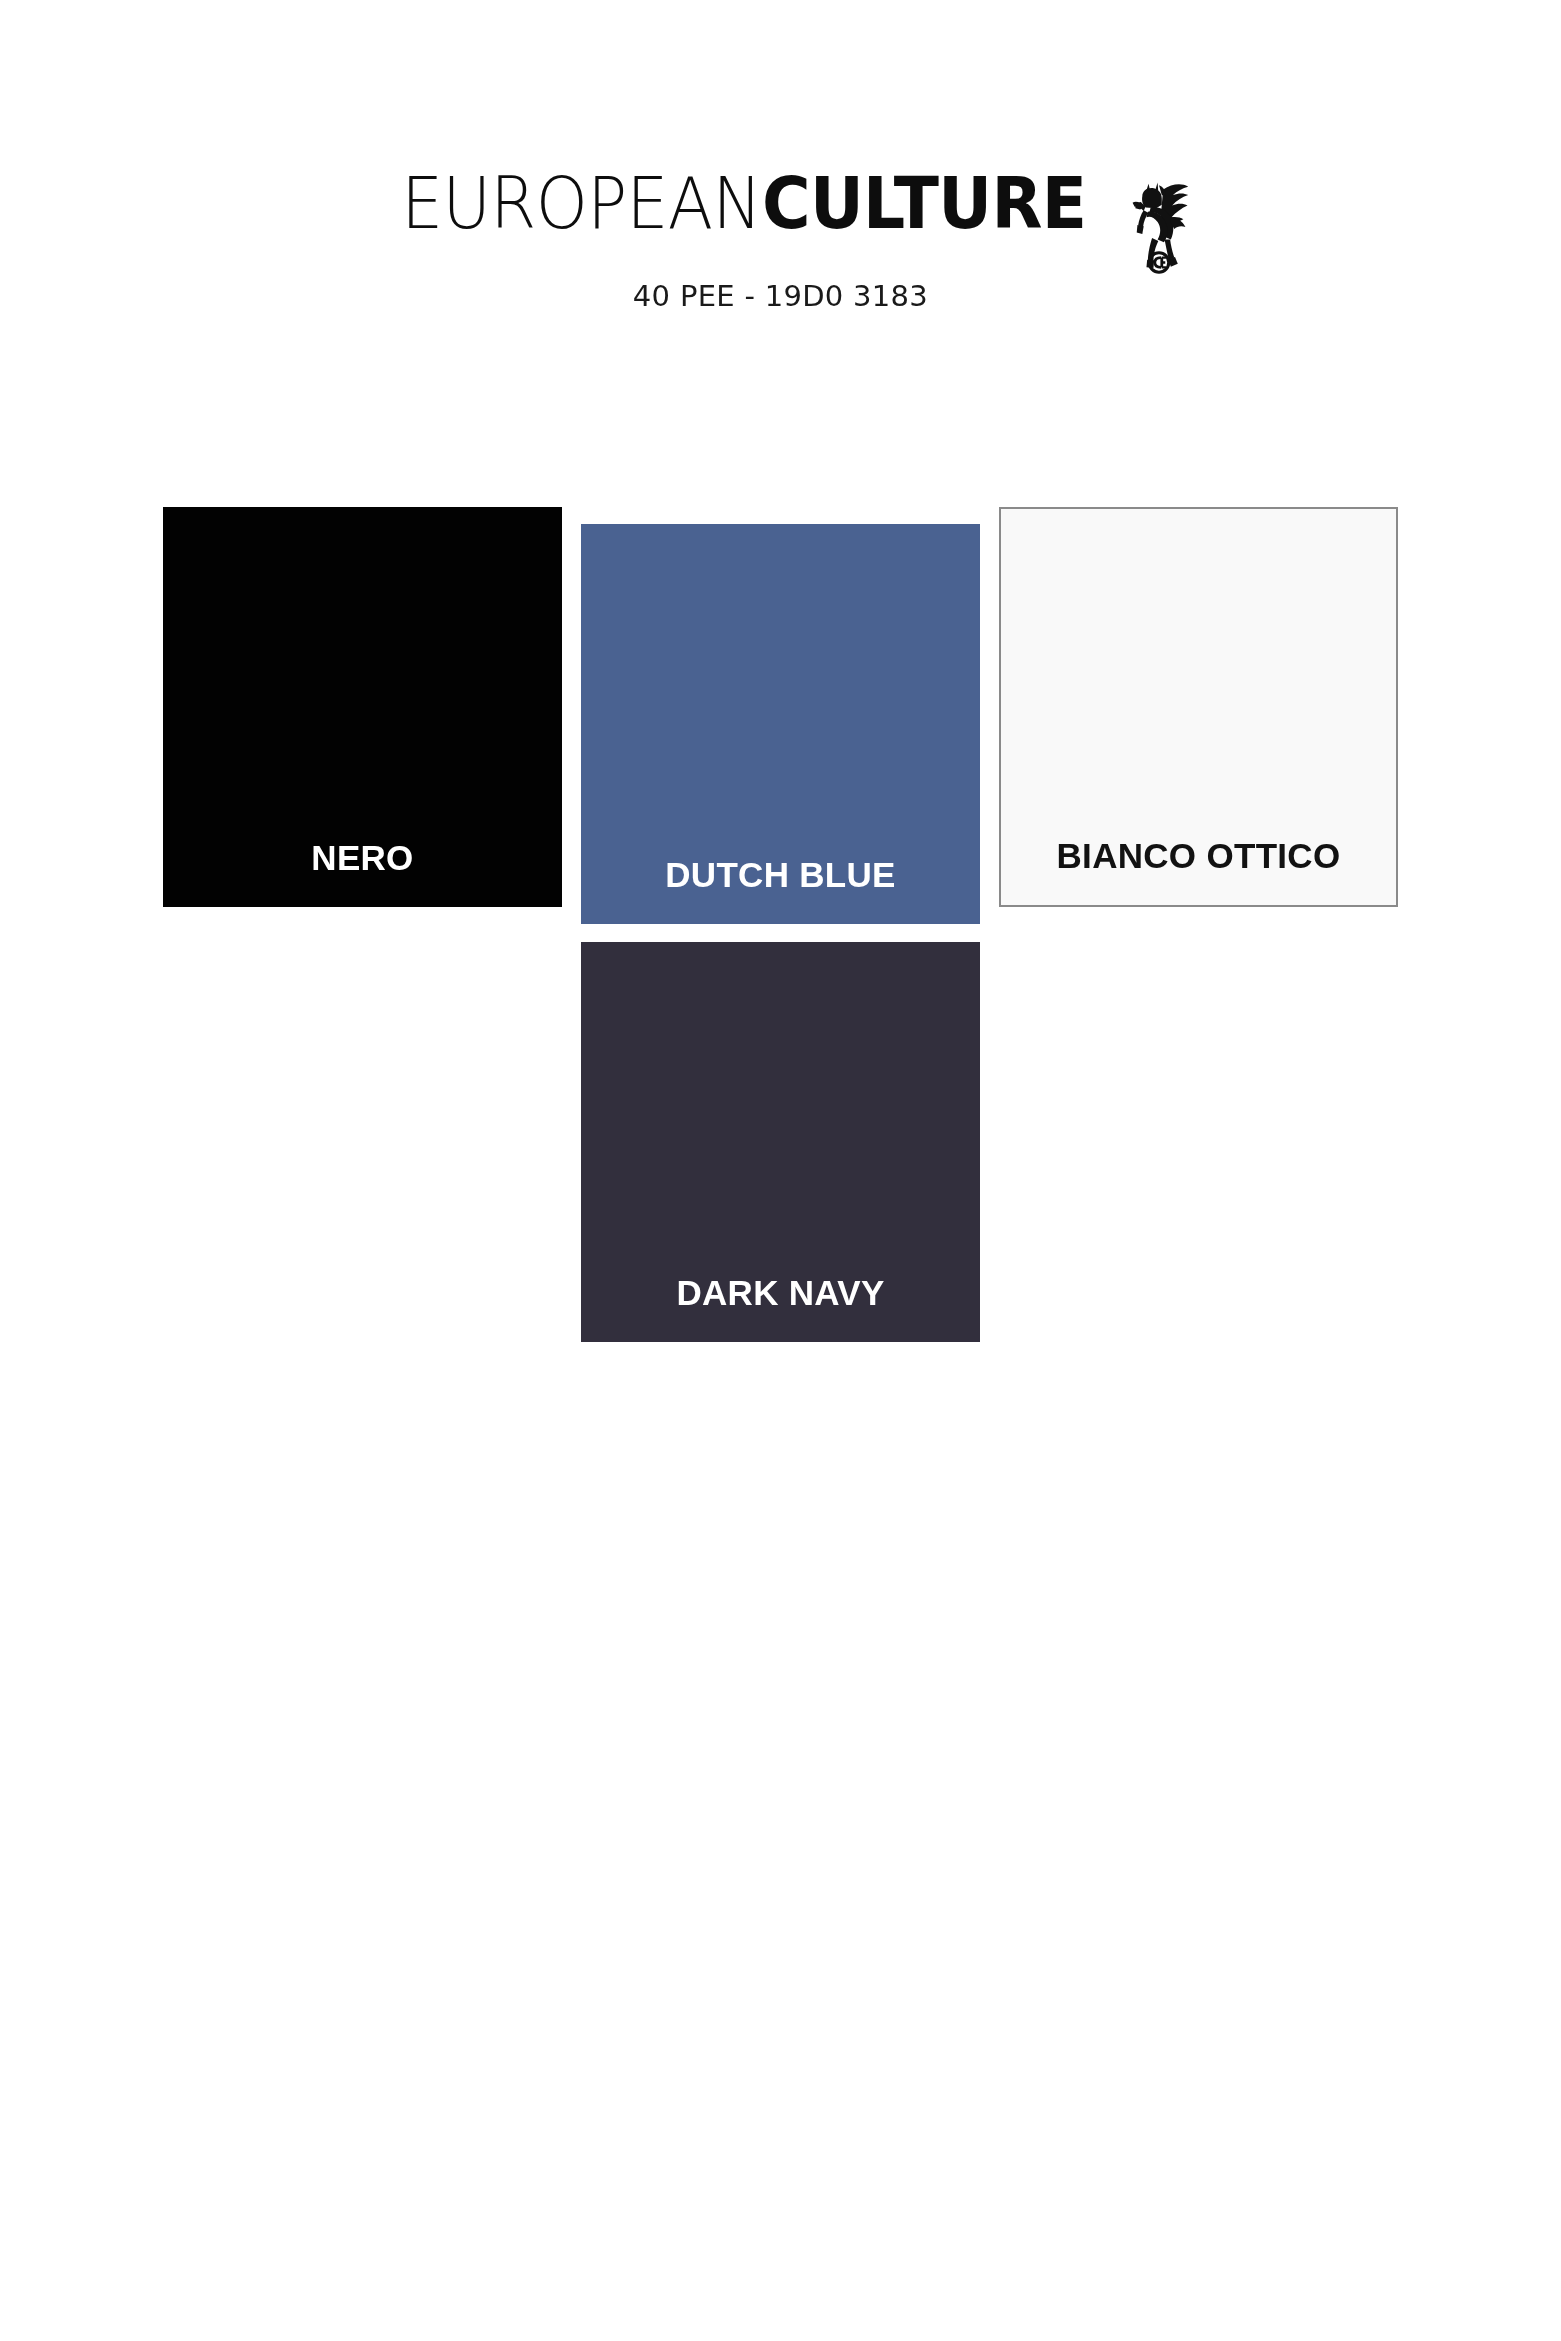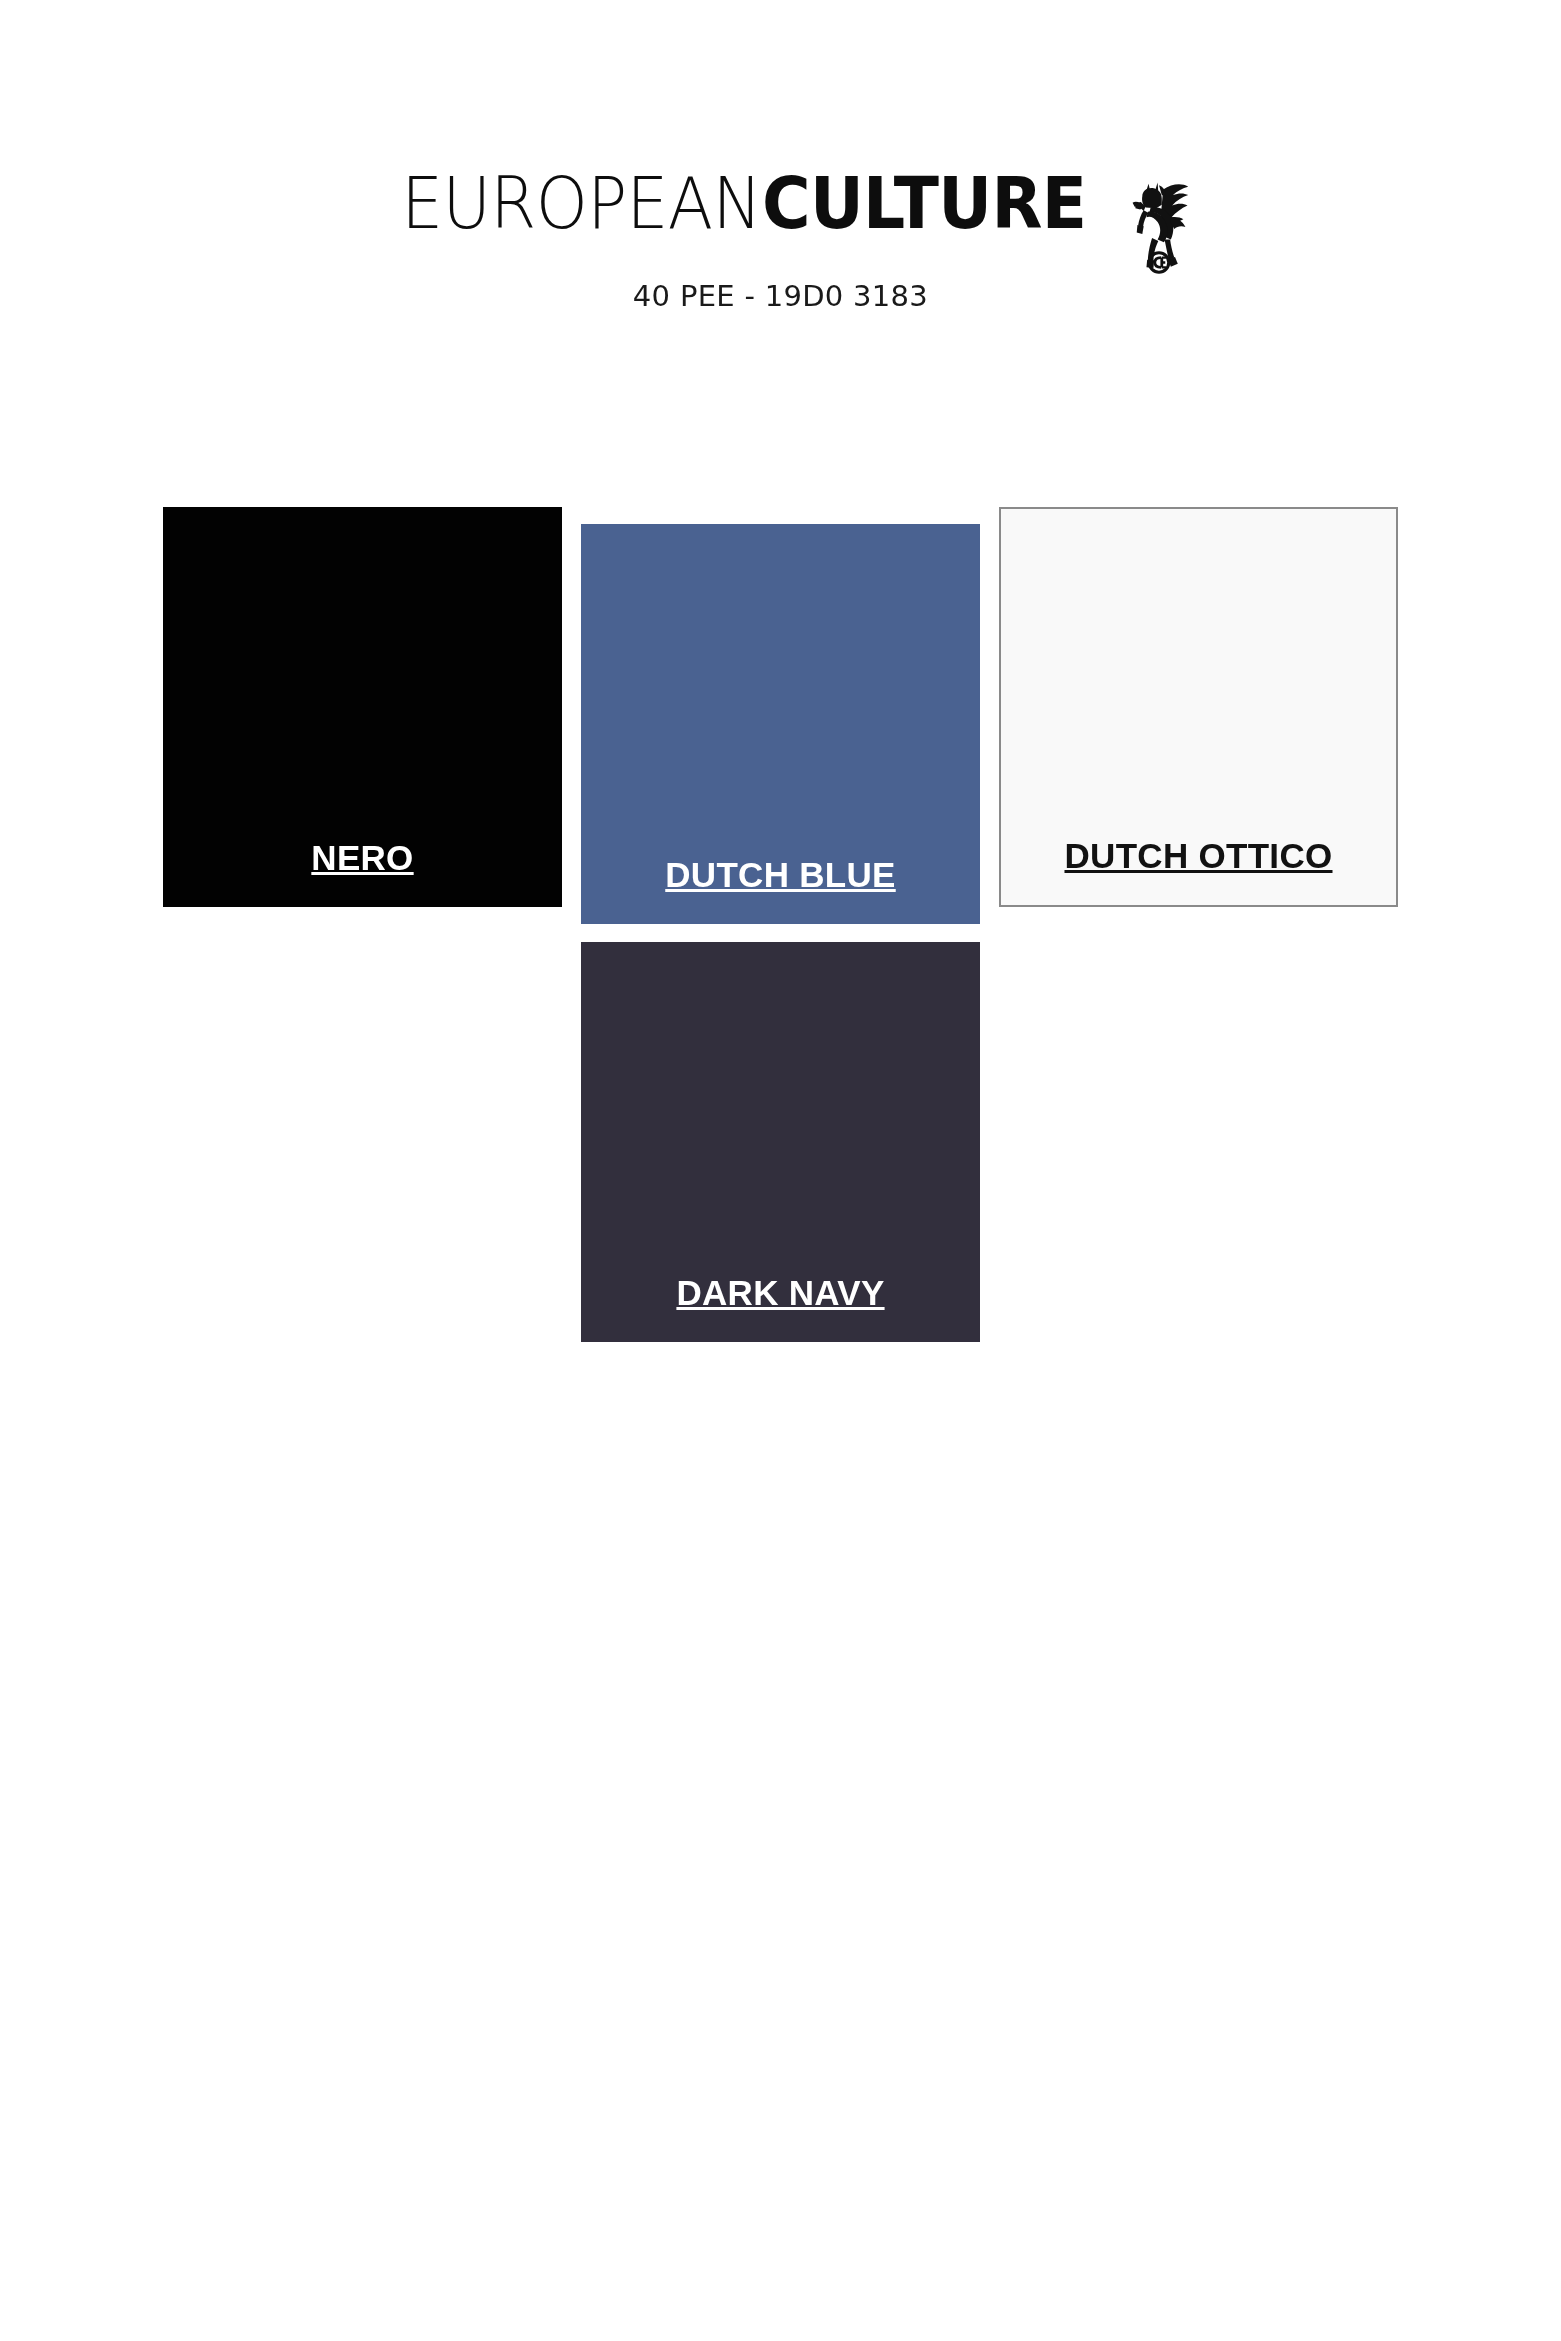--- a/index.html
+++ b/index.html
@@ -113,21 +113,20 @@
 
   .swatch-label {
     display: block;
     width: 100%;
     text-align: center;
     font-size: 35px;
     font-weight: 700;
     letter-spacing: 0.3px;
     padding-bottom: 29px;
     font-family: "Liberation Sans", sans-serif;
-    text-decoration: underline;
   }
 
   .swatch--light {
     border: 2.1px solid #8a8a8a;
   }
 
   .spacer-cell {
     width: 399px;
     height: 400px;
     visibility: hidden;
@@ -194,21 +193,21 @@
 
       <div class="swatch" style="background: rgb(2, 2, 2);">
         <span class="swatch-label" style="color: rgb(255, 255, 255);">NERO</span>
       </div>
 
       <div class="swatch" style="background: rgb(74, 98, 145); margin-top: 17px;">
         <span class="swatch-label" style="color: rgb(255, 255, 255);">DUTCH BLUE</span>
       </div>
 
       <div class="swatch swatch--light" style="background: rgb(249, 249, 249); border-color: rgb(138, 138, 138);">
-        <span class="swatch-label" style="color: rgb(18, 18, 18);">DUTCH OTTICO</span>
+        <span class="swatch-label" style="color: rgb(18, 18, 18);">BIANCO OTTICO</span>
       </div>
 
     </div>
 
     <div class="swatch-row">
 
       <div class="spacer-cell"></div>
 
       <div class="swatch" style="background: rgb(50, 47, 61);">
         <span class="swatch-label" style="color: rgb(255, 255, 255);">DARK NAVY</span>

